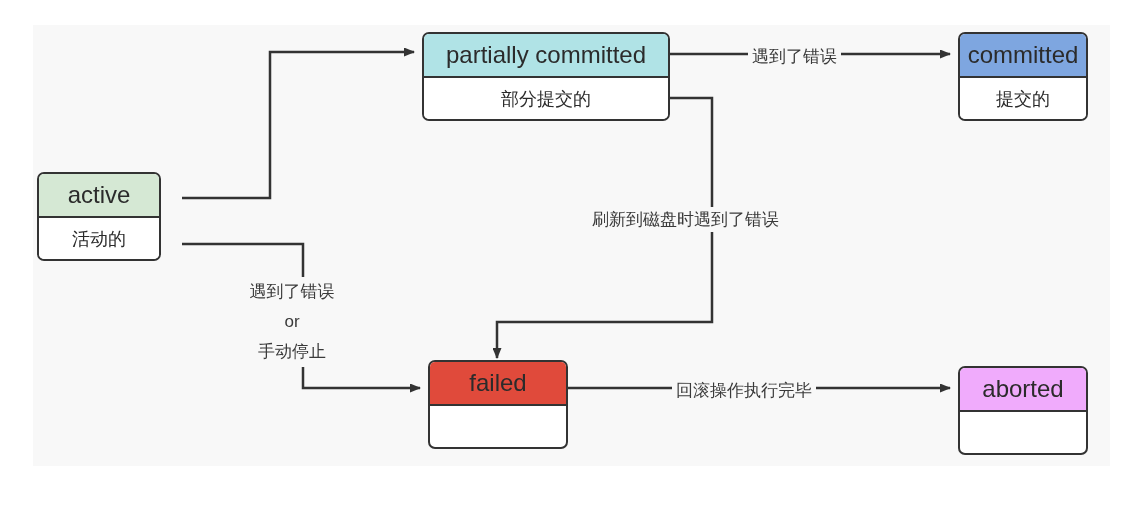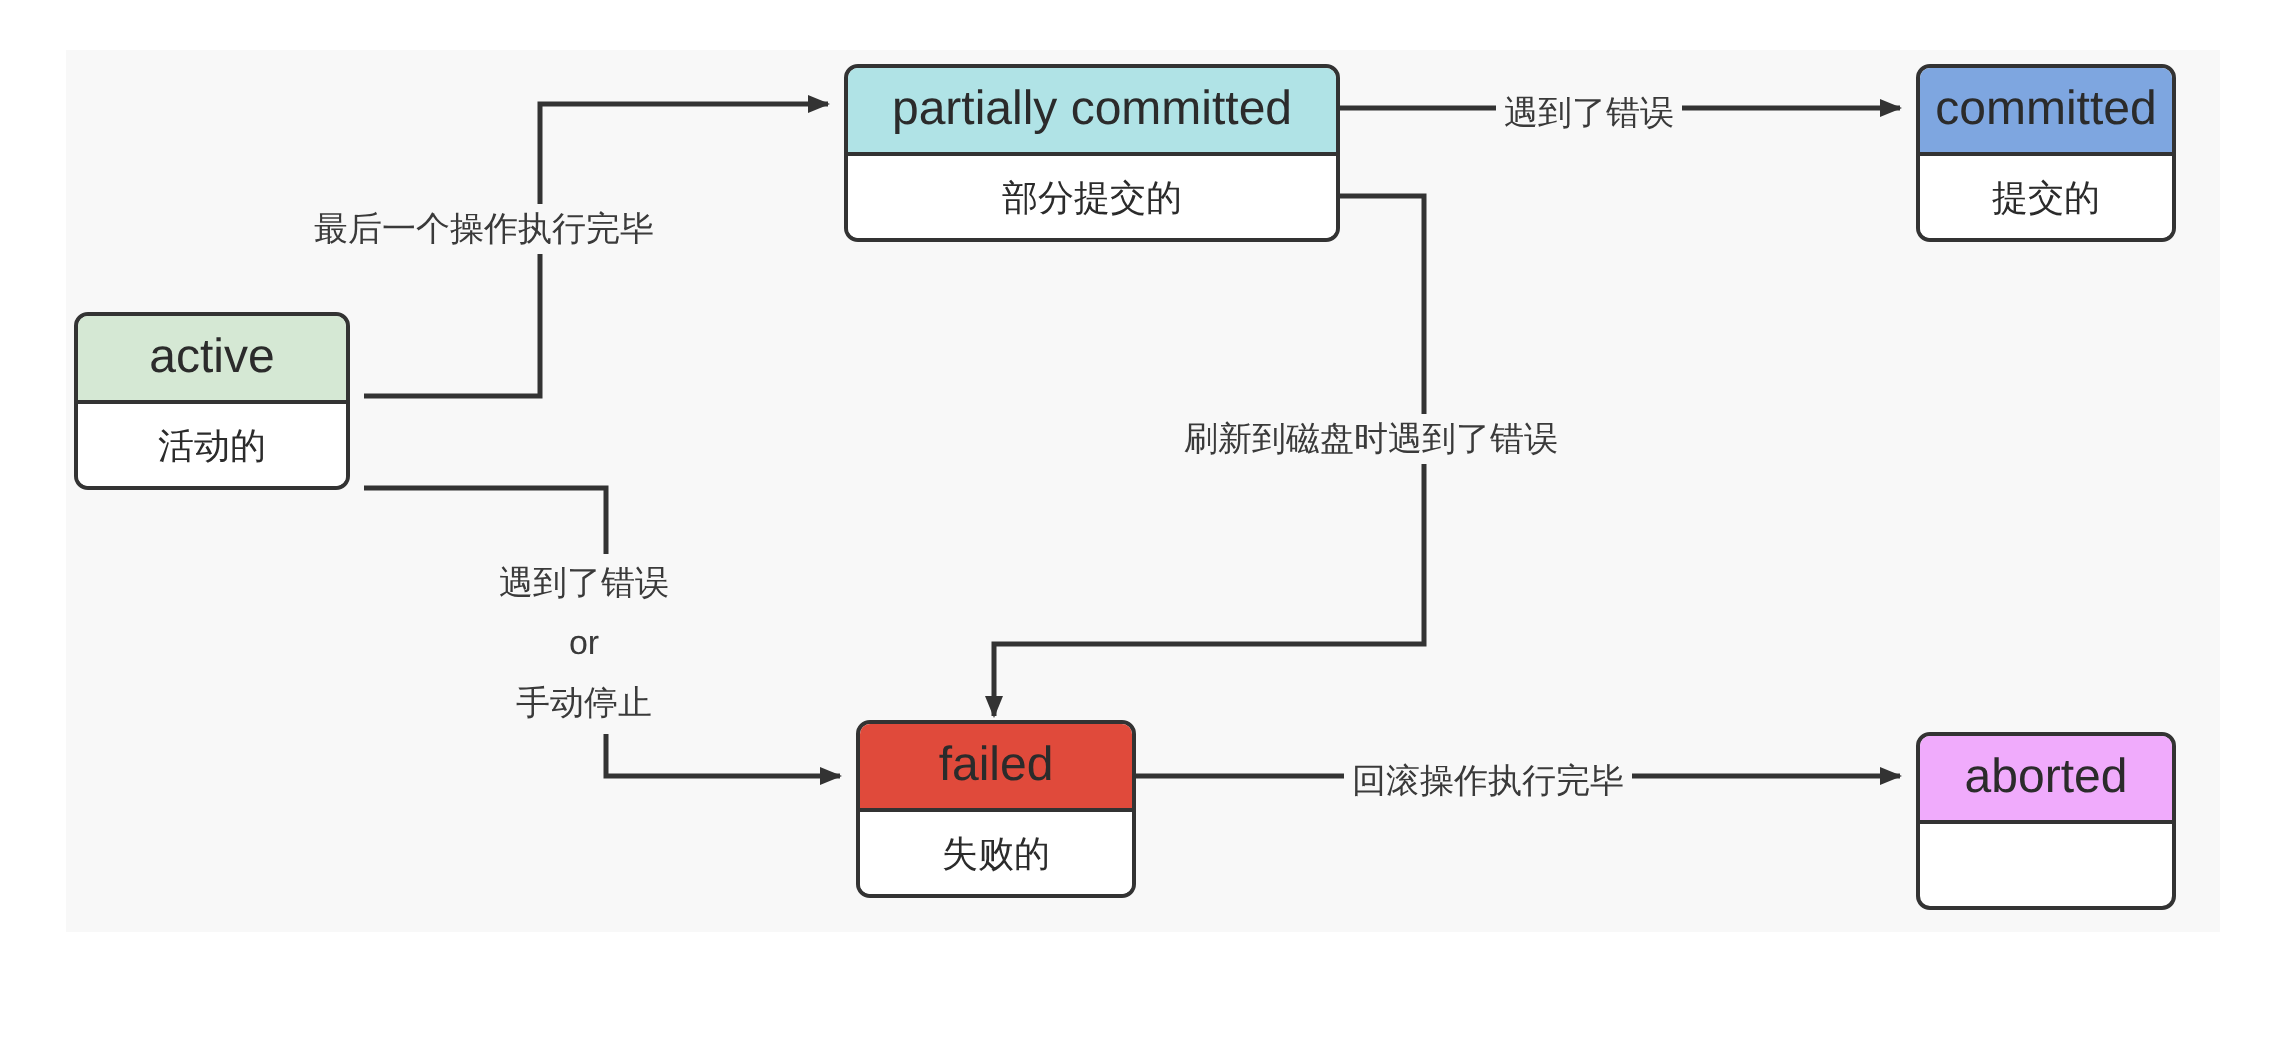--- a/index.html
+++ b/index.html
@@ -95,45 +95,43 @@
 
     <path d="M670,54 L950,54" fill="none" stroke="#333333" stroke-width="2.5" marker-end="url(#arrow)"></path>
 
     <path d="M670,98 L712,98 L712,322 L497,322 L497,358" fill="none" stroke="#333333" stroke-width="2.5" marker-end="url(#arrow)"></path>
 
     <path d="M182,244 L303,244 L303,388 L420,388" fill="none" stroke="#333333" stroke-width="2.5" marker-end="url(#arrow)"></path>
 
     <path d="M568,388 L950,388" fill="none" stroke="#333333" stroke-width="2.5" marker-end="url(#arrow)"></path>
   </svg>
 
-  <div class="node" style="left:37px; top:156px; width:138px; height:89px;">
+  <div class="node" style="left:37px; top:172px; width:124px; height:89px;">
     <div class="node-en" style="background:#d5e8d4;">active</div>
     <div class="node-zh">活动的</div>
   </div>
 
   <div class="node" style="left:422px; top:32px; width:248px; height:89px;">
     <div class="node-en" style="background:#b0e3e6;">partially committed</div>
     <div class="node-zh">部分提交的</div>
   </div>
 
   <div class="node" style="left:958px; top:32px; width:130px; height:89px;">
     <div class="node-en" style="background:#7ea6e0;">committed</div>
     <div class="node-zh">提交的</div>
   </div>
 
   <div class="node" style="left:428px; top:360px; width:140px; height:89px;">
     <div class="node-en" style="background:#e04a3b;">failed</div>
-    <div class="node-zh">失败的</div>
   </div>
 
   <div class="node" style="left:958px; top:366px; width:130px; height:89px;">
     <div class="node-en" style="background:#f0abfc;">aborted</div>
   </div>
 
-  <div class="edge-label" style="left:153px; top:102px;">最后一个操作执行完毕</div>
 
   <div class="edge-label" style="left:748px; top:44px;">遇到了错误</div>
 
   <div class="edge-label" style="left:588px; top:207px;">刷新到磁盘时遇到了错误</div>
 
   <div class="edge-label multi" style="left:238px; top:277px; width:100px;">
     <div>遇到了错误</div>
     <div>or</div>
     <div>手动停止</div>
   </div>

